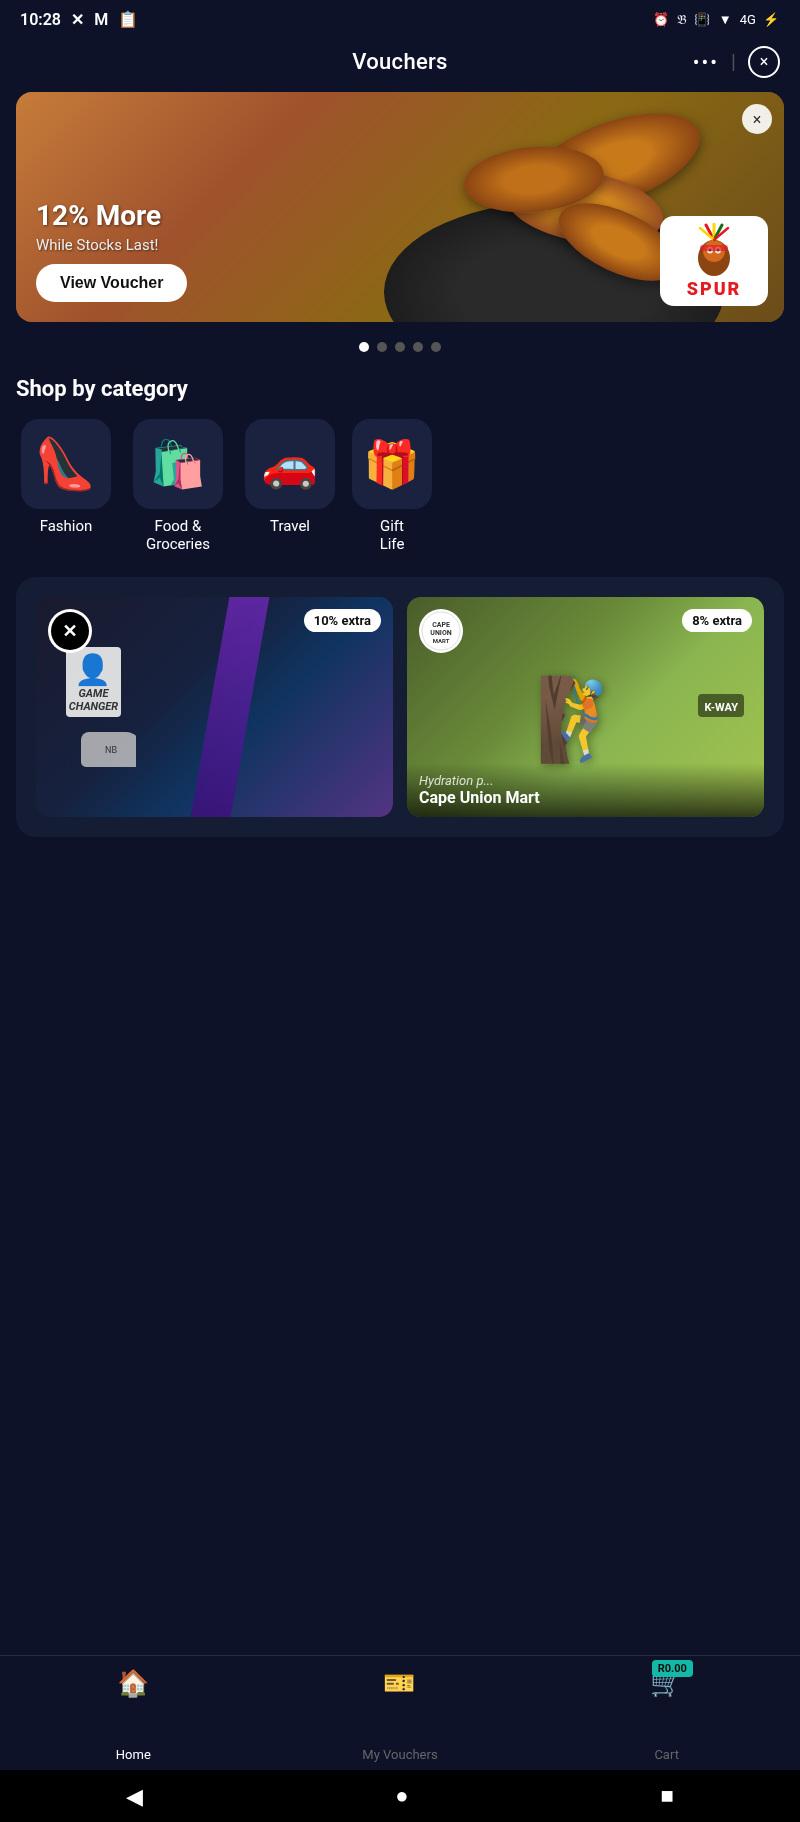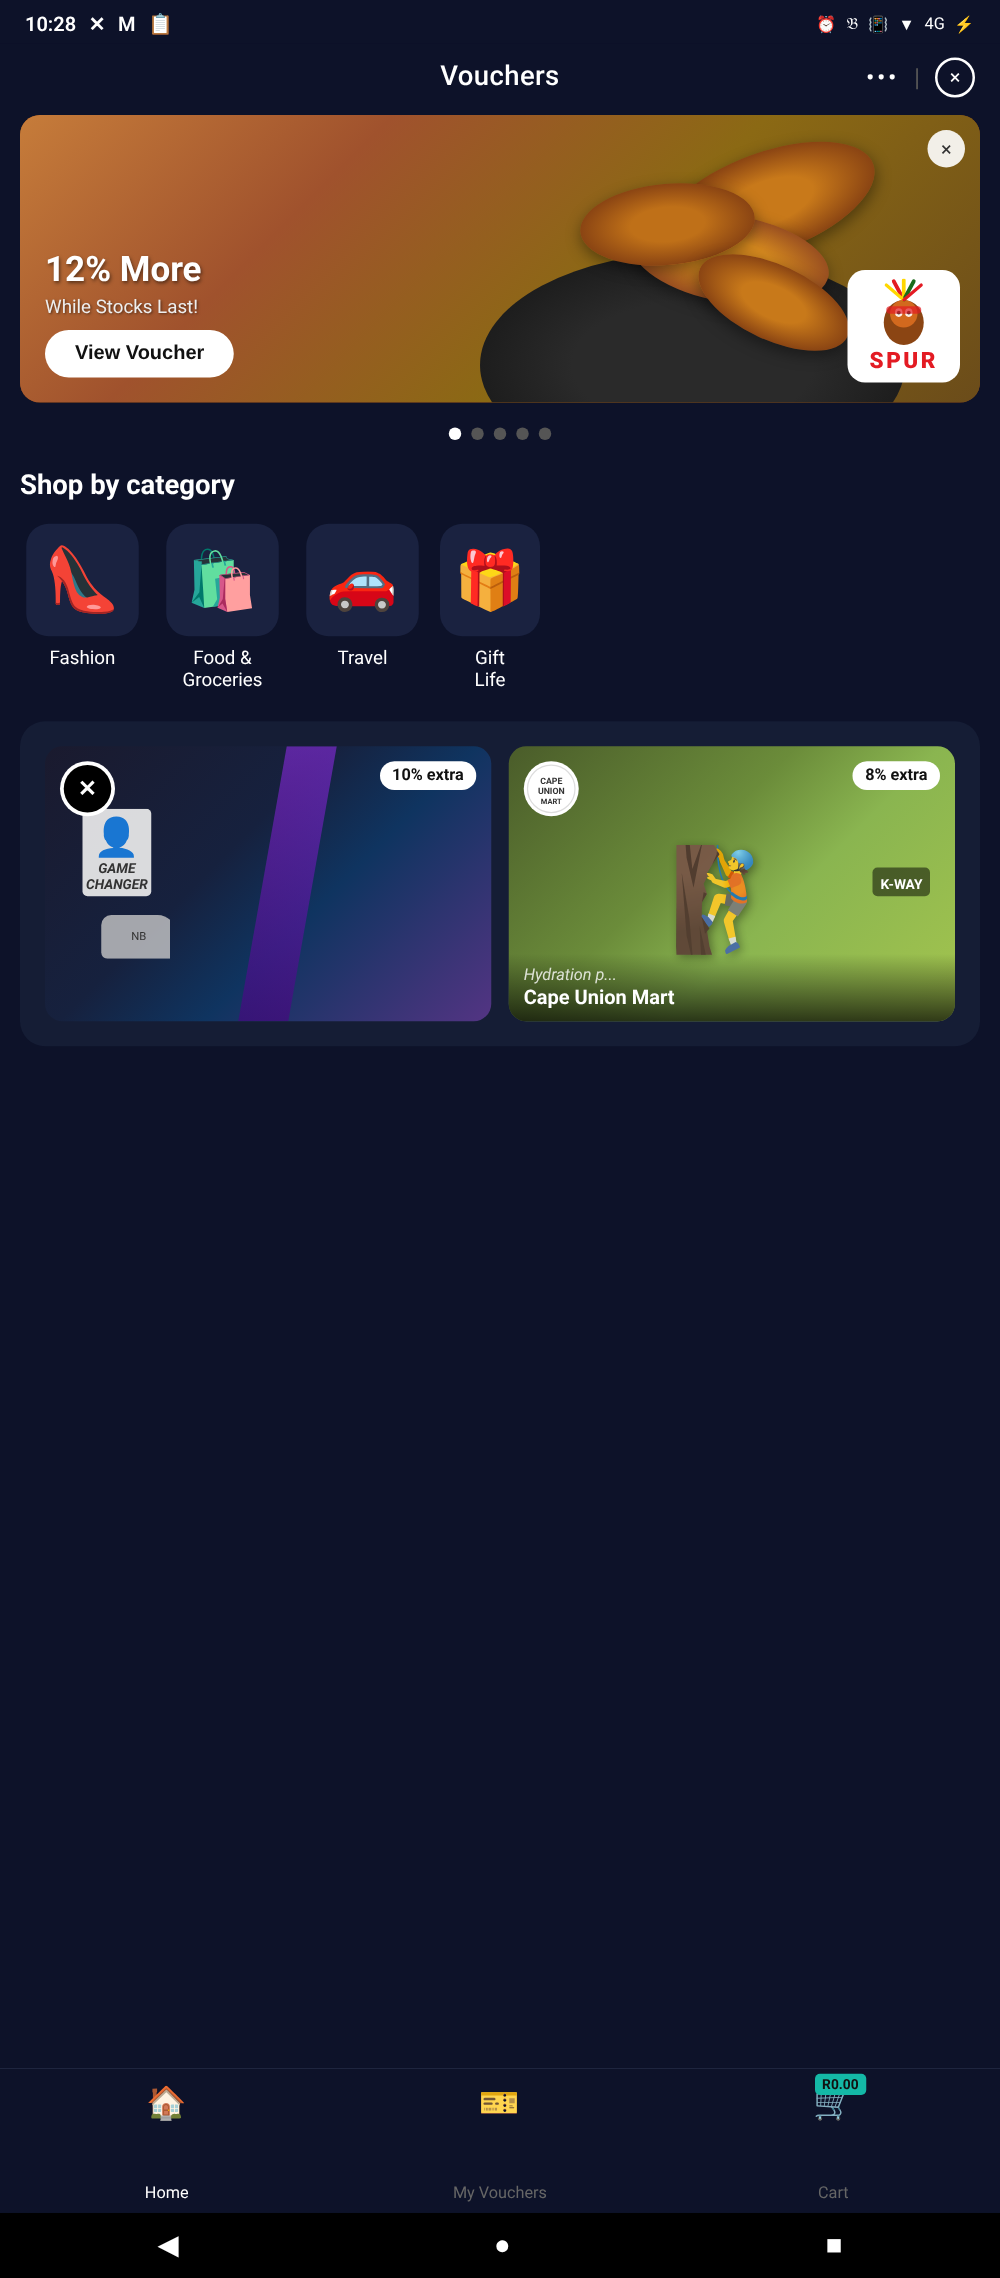--- a/index.html
+++ b/index.html
@@ -145,21 +145,21 @@
       font-size: 16px;
       font-weight: 600;
       cursor: pointer;
       margin-top: 10px;
       display: inline-block;
     }
     .promo-logo {
       position: absolute;
       bottom: 16px;
       right: 16px;
-      width: 90px;
+      width: 108px;
       height: 90px;
       background: #fff;
       border-radius: 14px;
       display: flex;
       flex-direction: column;
       align-items: center;
       justify-content: center;
       overflow: hidden;
     }
     .spur-icon {

